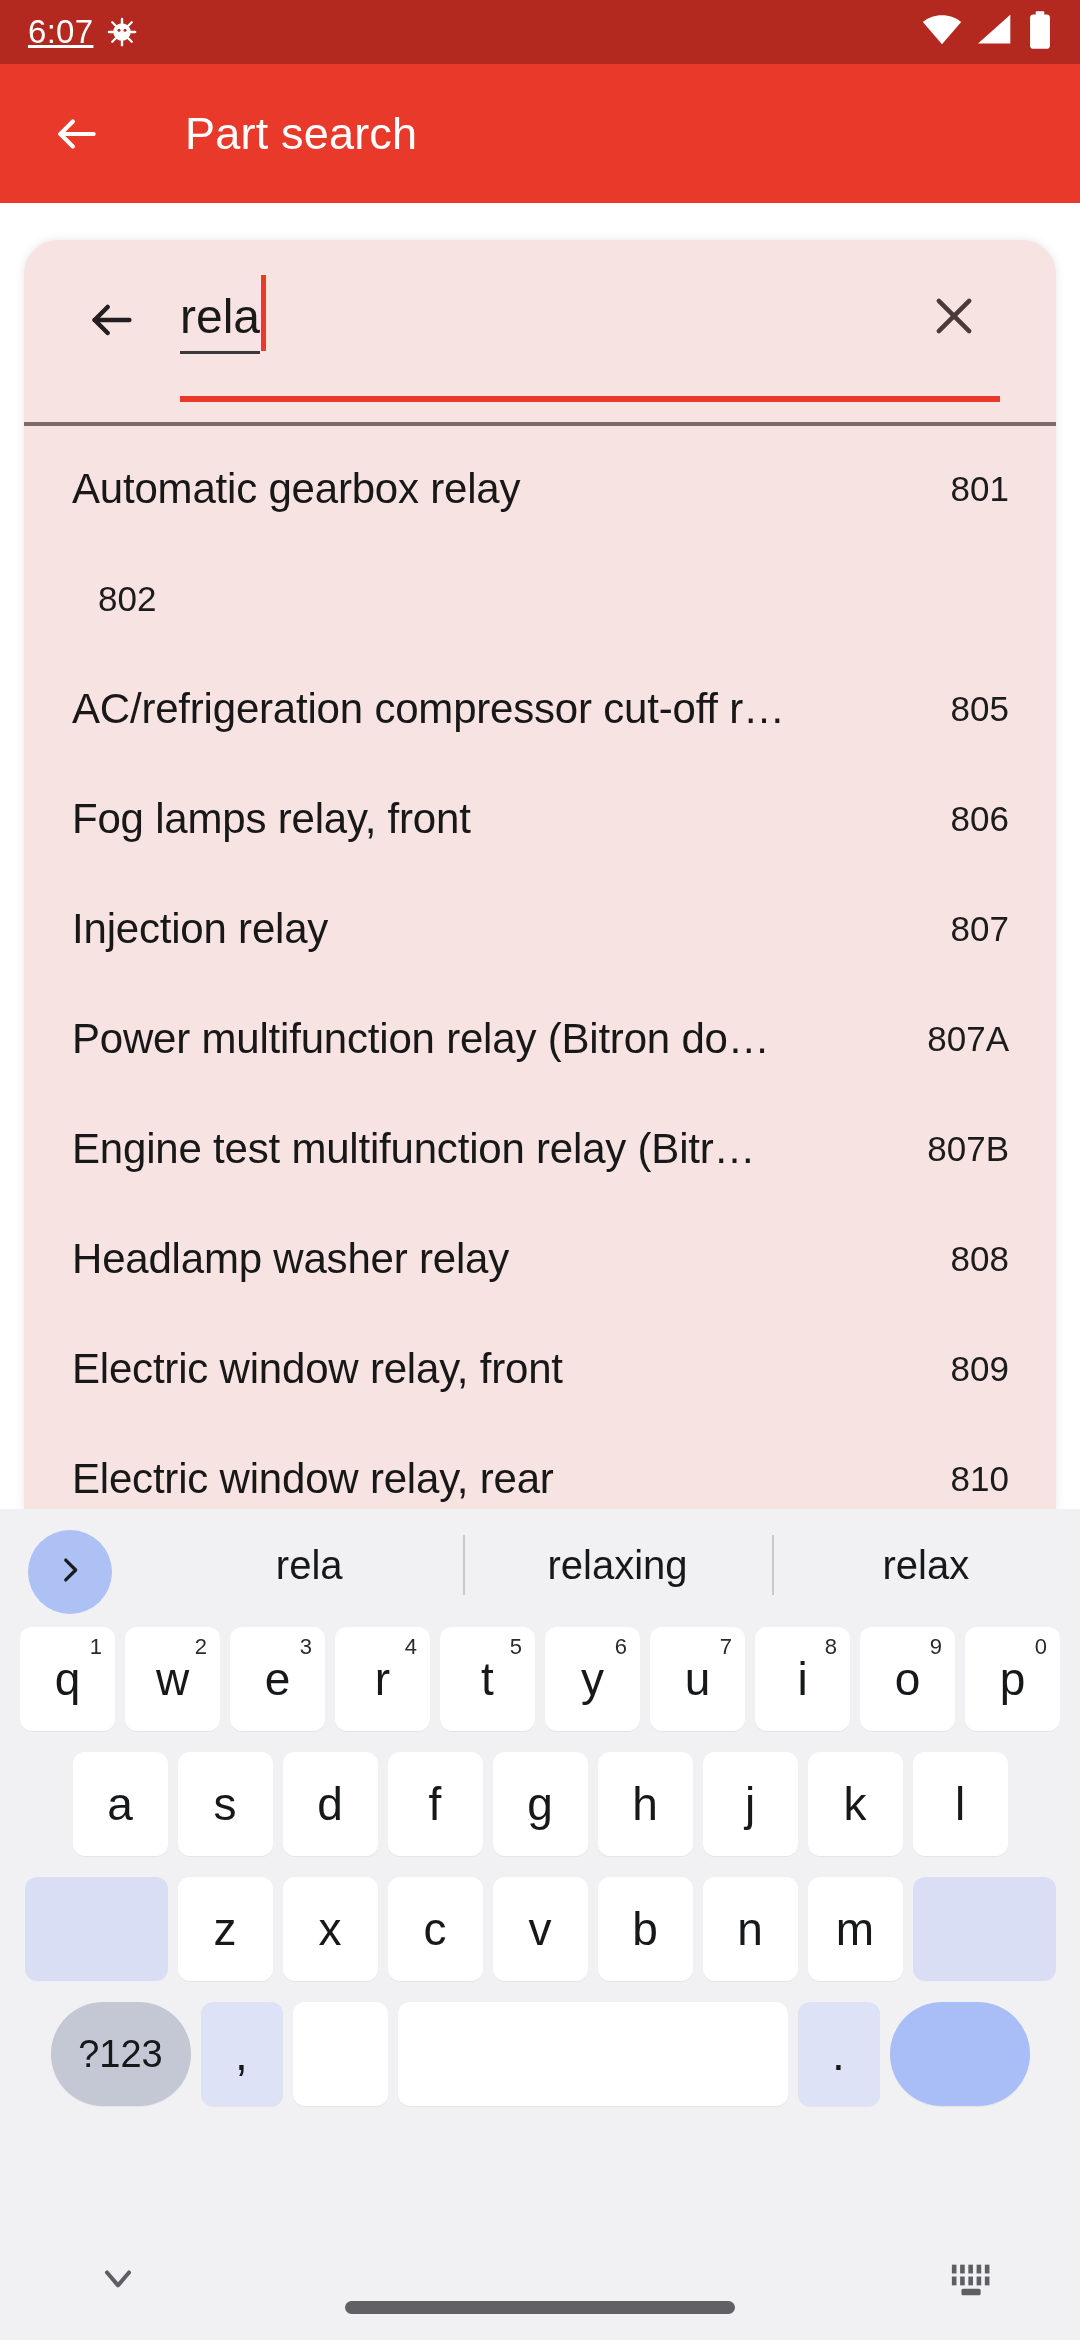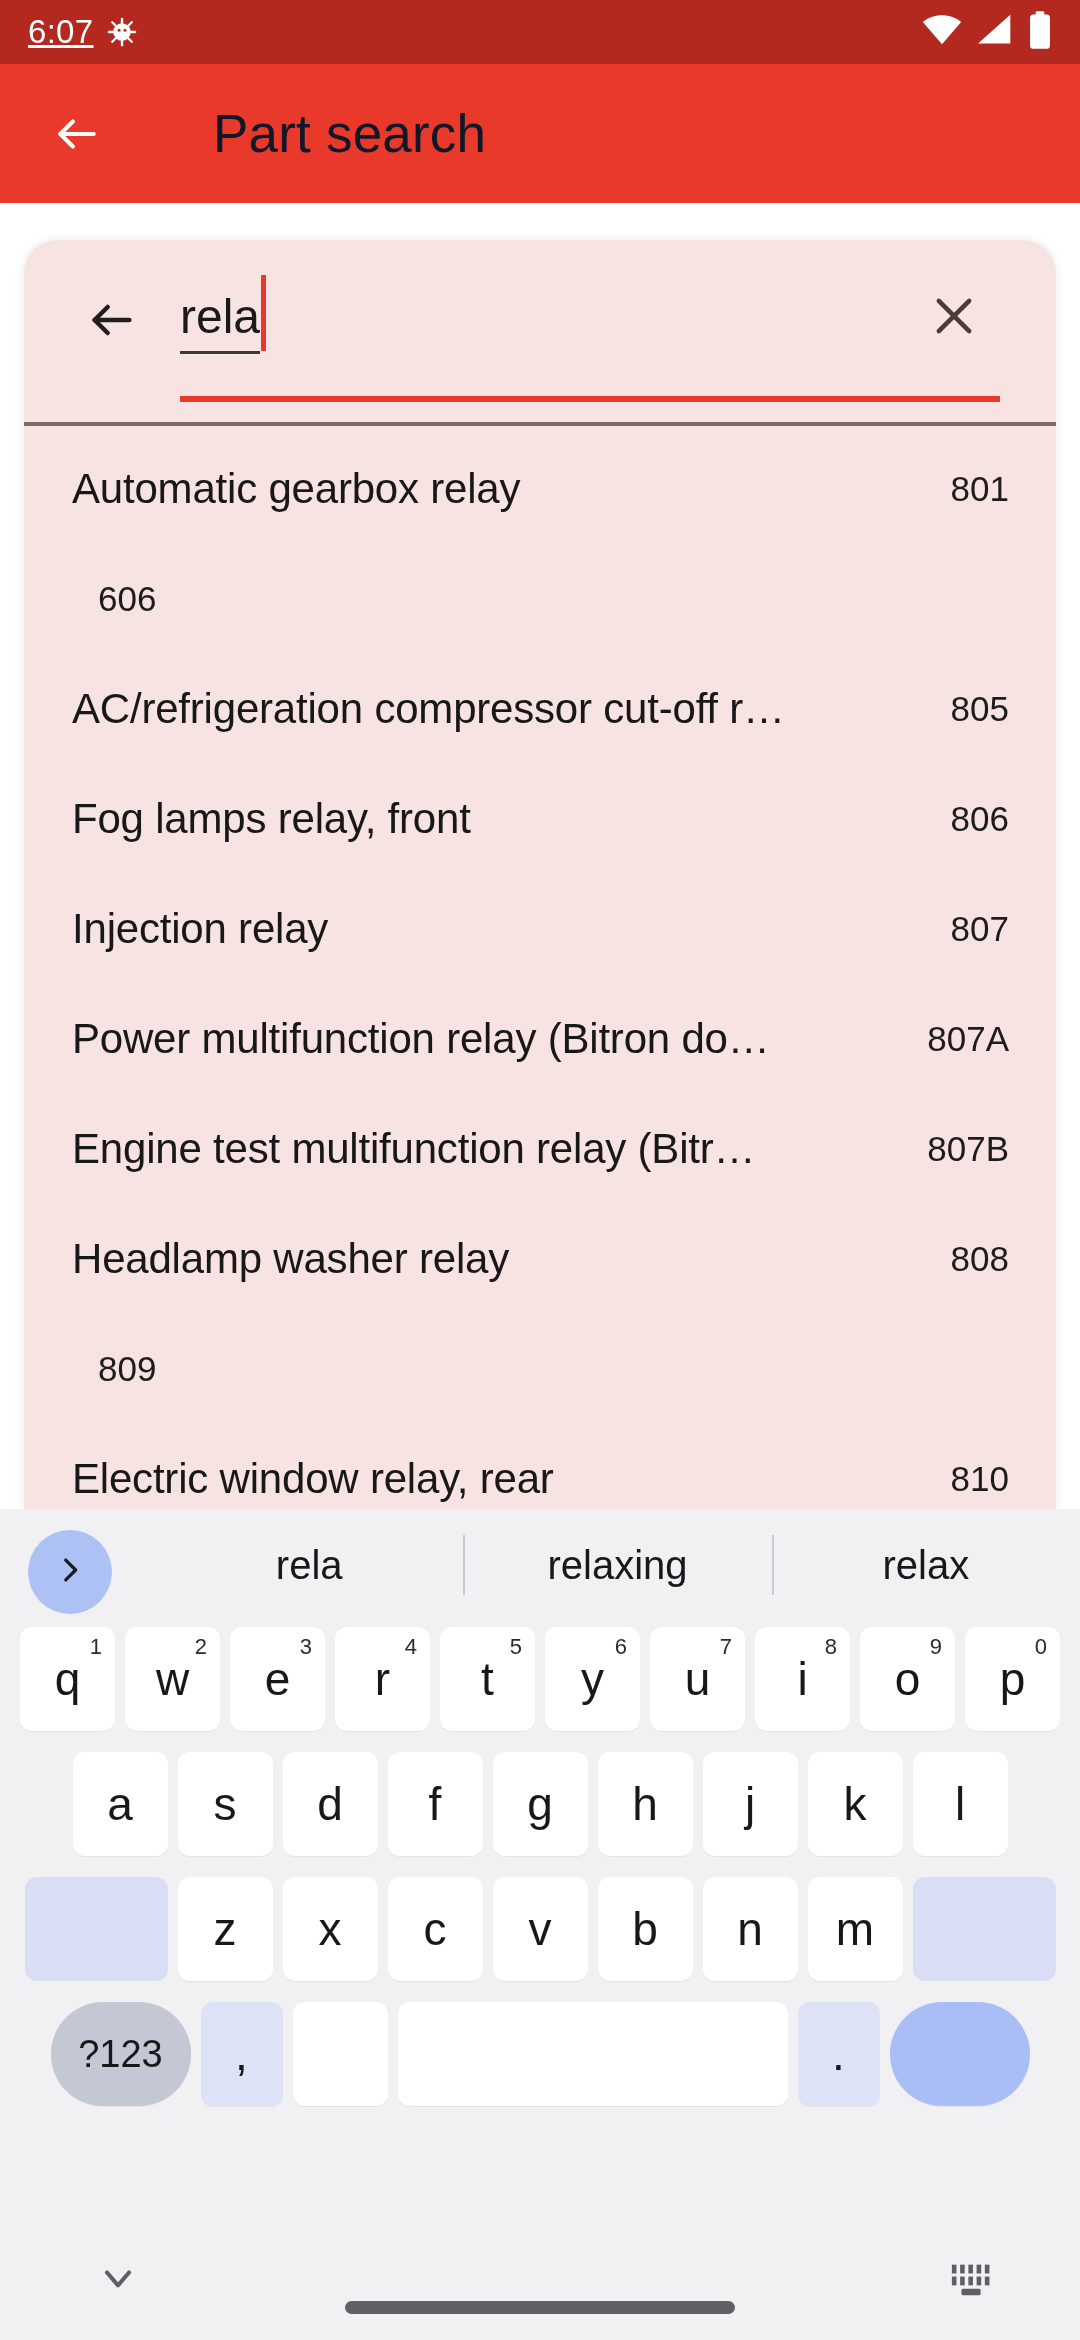--- a/index.html
+++ b/index.html
@@ -21,21 +21,21 @@
   .sb-bug{ margin-left:14px; width:30px; height:30px; display:block; }
   .sb-right{ margin-left:auto; display:flex; align-items:center; gap:14px; }
 
   
   .appbar{
     position:absolute; top:64px; left:0; width:1080px; height:139px;
     background:#E8392B; display:flex; align-items:center;
   }
   .appbar-back{ width:64px; height:64px; margin-left:45px; display:flex;
     align-items:center; justify-content:center; }
-  .appbar-title{ color:#0f172a; font-size:53px; margin-left:104px; letter-spacing:.2px; }
+  .appbar-title{ color:#ffffff; font-size:45px; margin-left:76px; letter-spacing:.2px; }
 
   
   .searchsheet{
     position:absolute; top:240px; left:24px; width:1032px; height:1269px;
     background:#F8E3E3; border-radius:34px 34px 0 0;
     box-shadow:0 0 10px rgba(0,0,0,.10);
     overflow:hidden;
   }
   .searchbar{ position:relative; height:160px; }
   .sb-backarrow{ position:absolute; left:56px; top:48px; width:64px; height:64px;
@@ -215,21 +215,21 @@
       <div class="sb-underline"></div>
       <div class="sb-divider"></div>
     </div>
 
     <div class="results">
       <div class="row">
         <span class="row-label">Automatic gearbox relay</span>
         <span class="row-code">801</span>
       </div>
       <div class="row">
-        <span class="row-code">606</span>
+        <span class="row-code">802</span>
       </div>
       <div class="row">
         <span class="row-label">AC/refrigeration compressor cut-off r…</span>
         <span class="row-code">805</span>
       </div>
       <div class="row">
         <span class="row-label">Fog lamps relay, front</span>
         <span class="row-code">806</span>
       </div>
       <div class="row">
@@ -242,20 +242,21 @@
       </div>
       <div class="row">
         <span class="row-label">Engine test multifunction relay (Bitr…</span>
         <span class="row-code">807B</span>
       </div>
       <div class="row">
         <span class="row-label">Headlamp washer relay</span>
         <span class="row-code">808</span>
       </div>
       <div class="row">
+        <span class="row-label">Electric window relay, front</span>
         <span class="row-code">809</span>
       </div>
       <div class="row">
         <span class="row-label">Electric window relay, rear</span>
         <span class="row-code">810</span>
       </div>
     </div>
   </div>
 
   <div class="keyboard">

